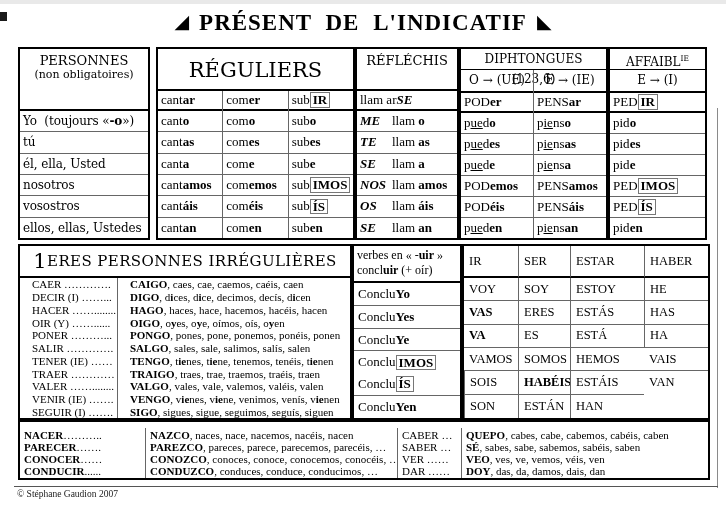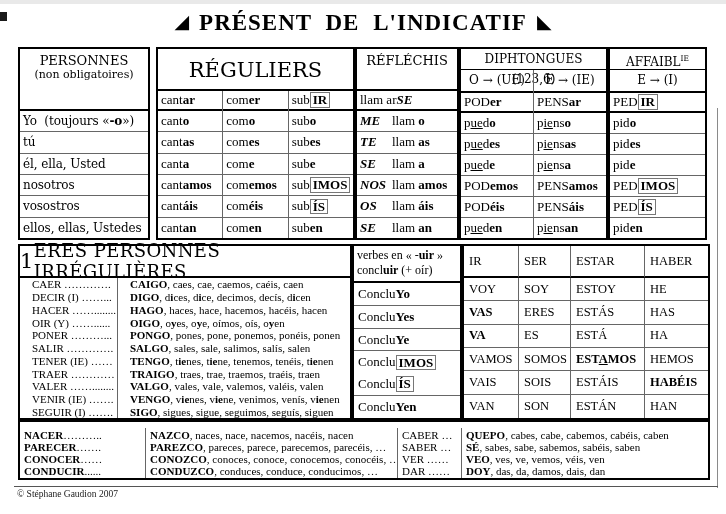--- a/index.html
+++ b/index.html
@@ -59,21 +59,21 @@
 
   
   .btable { position:absolute; left:18px; top:244px; width:692px; height:236px;
     display:flex; flex-direction:column; }
   .b-top { height:188px; display:flex; }
 
   .b-left { width:334px; border:2px solid #000; display:flex; flex-direction:column; }
   .b-title { height:32px; border-bottom:2px solid #000; display:flex; align-items:center;
     justify-content:center; font-family:"DejaVu Serif", serif; letter-spacing:0.4px; }
   .b-title .num { font-size:21px; line-height:1; }
-  .b-title .tt { font-size:18px; }
+  .b-title .tt { font-size:15px; }
   .b-body { flex:1; display:flex; }
   .b-names { width:98px; border-right:1px solid #666; display:flex; flex-direction:column; }
   .b-conjs { flex:1; display:flex; flex-direction:column; }
   .ln { flex:1; display:flex; align-items:center; padding-left:12px; font-size:11px;
     white-space:nowrap; overflow:hidden; }
 
   .b-mid { width:110px; border:2px solid #000; display:flex; flex-direction:column; }
   .m-head { border-bottom:2px solid #000; padding:2px 3px 3px 3px; font-size:12px; line-height:1.25; white-space:nowrap; }
   .m-row { flex:1; display:flex; align-items:center; padding-left:4px; font-size:13px;
     border-bottom:1px solid #666; }
@@ -307,31 +307,28 @@
 
         <div class="gc">
             <b>VA</b>
           </div>
         <div class="gc bl">ES</div>
         <div class="gc bl">ESTÁ</div>
         <div class="gc bl">HA</div>
 
         <div class="gc">VAMOS</div>
         <div class="gc bl">SOMOS</div>
-        <div class="gc bl">
-            <b>EST<u>A</u>MOS</b>
-          </div>
         <div class="gc bl">HEMOS</div>
 
         <div class="gc">VAIS</div>
         <div class="gc bl">SOIS</div>
-        <div class="gc bl">ESTÁIS</div>
         <div class="gc bl">
             <b>HABÉIS</b>
           </div>
+        <div class="gc bl">ESTÁIS</div>
 
         <div class="gc nb">VAN</div>
         <div class="gc bl nb">SON</div>
         <div class="gc bl nb">ESTÁN</div>
         <div class="gc bl nb">HAN</div>
       </div>
     </div>
 
     <div class="b-band">
       <div class="band-col bc1">

